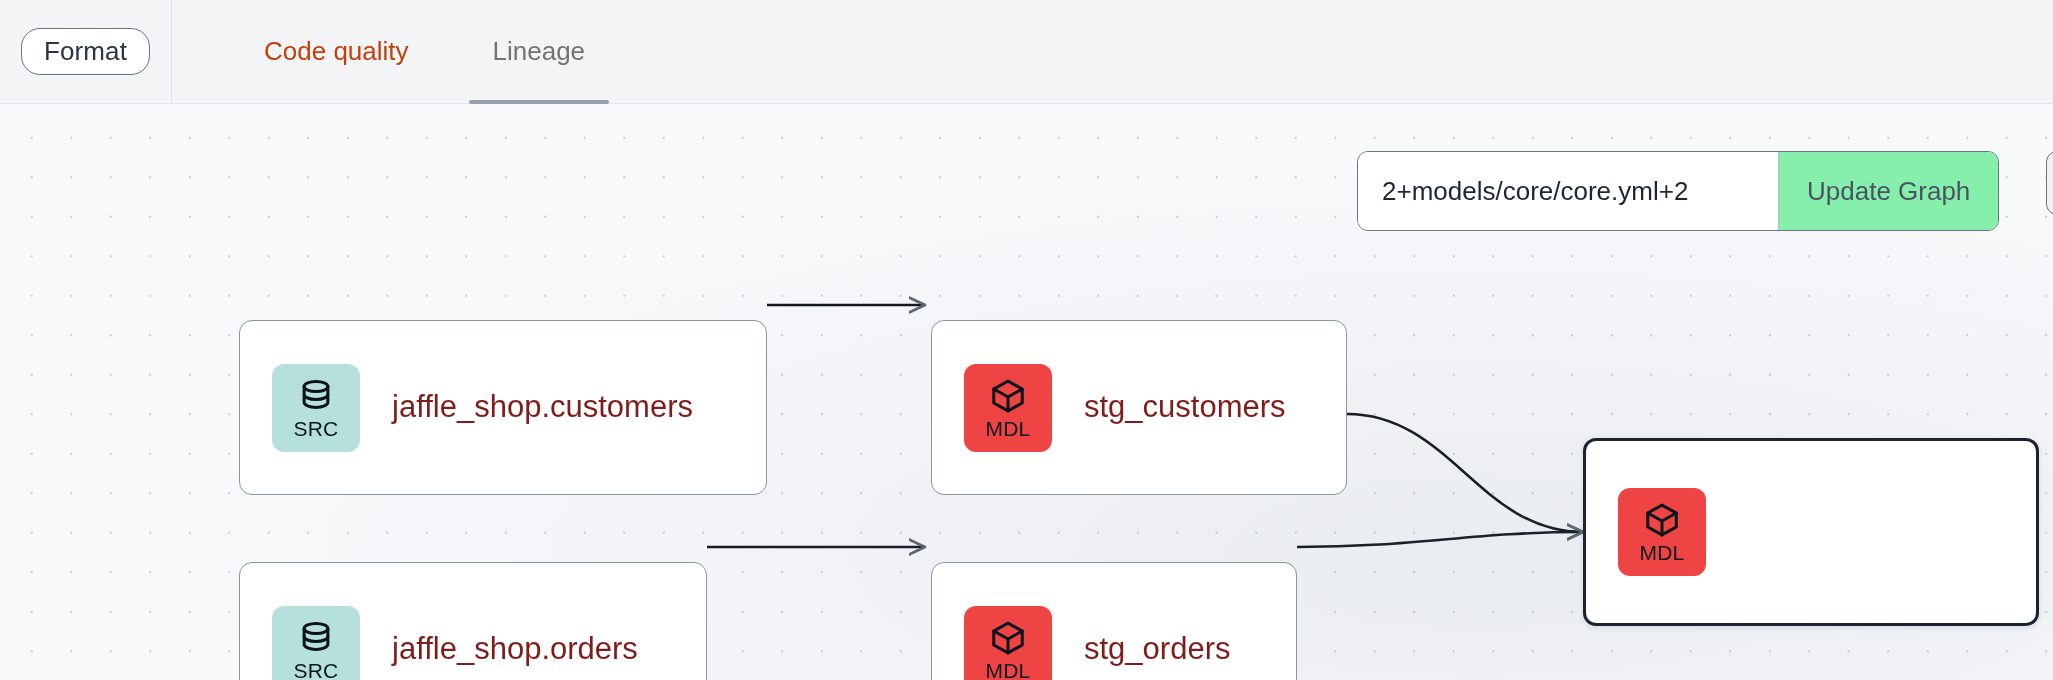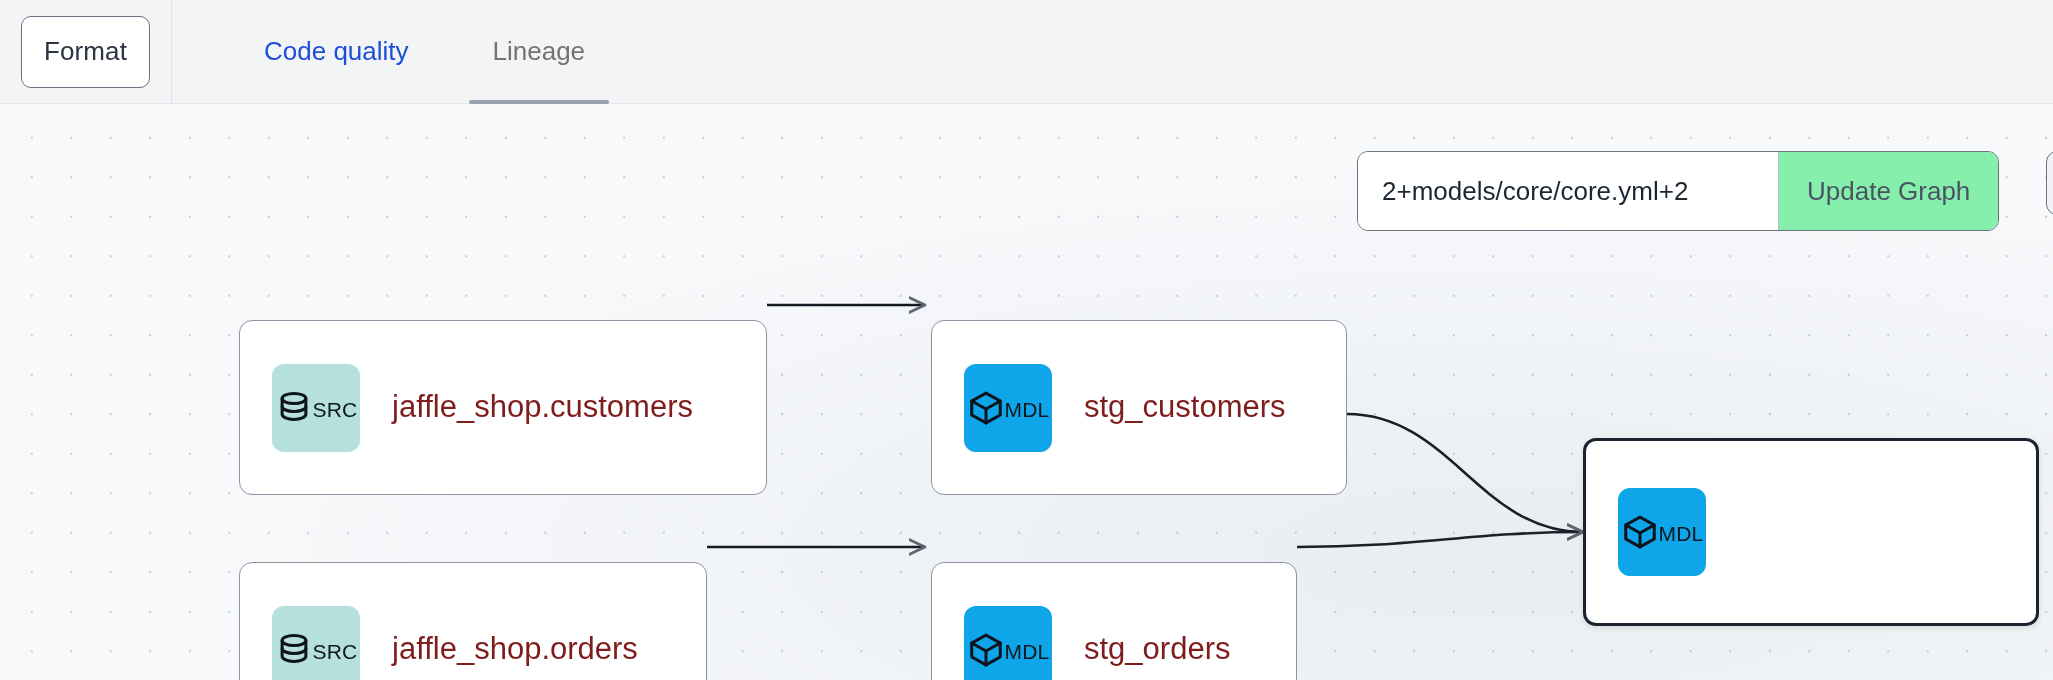--- a/index.html
+++ b/index.html
@@ -20,37 +20,37 @@
     display: flex; align-items: center;
   }
   .format-zone {
     width: 172px; height: 104px;
     display: flex; align-items: center; justify-content: center;
     border-right: 1px solid #dfe3e8;
   }
   .format-button {
     background: #ffffff;
     border: 1.6px solid #6b7280;
-    border-radius: 10px;
+    border-radius: 19px;
     padding: 0 22px;
-    height: 72px;
+    height: 47px;
     display: flex; align-items: center; justify-content: center;
     font-size: 26px;
     color: #2b3440;
     cursor: pointer;
     letter-spacing: .1px;
   }
   .tabs { display: flex; align-items: stretch; height: 104px; padding-left: 68px; }
   .tab {
     position: relative;
     display: flex; align-items: center;
     padding: 0 24px;
     margin-right: 36px;
     font-size: 26px;
-    color: #1d4ed8;
+    color: #c2410c;
     cursor: pointer;
   }
   .tab.active { color: #737373; }
   .tab.active::after {
     content: "";
     position: absolute;
     left: 0; right: 0; bottom: 0;
     height: 4px;
     background: #97a1af;
     border-radius: 2px;
@@ -86,26 +86,26 @@
     cursor: pointer;
     z-index: 2;
   }
   .node.selected {
     border: 3px solid #1b2230;
     box-shadow: 0 2px 6px rgba(20,28,45,.10);
   }
   .badge {
     width: 88px; height: 88px;
     border-radius: 12px;
-    display: flex; flex-direction: row;
+    display: flex; flex-direction: column;
     align-items: center; justify-content: center;
     flex: 0 0 auto;
   }
   .badge.src { background: #b5e0dd; }
-  .badge.mdl { background: #0ea5e9; }
+  .badge.mdl { background: #ef4444; }
   .badge svg { display: block; }
   .badge-text {
     font-size: 21px;
     color: #101720;
     line-height: 1;
     margin-top: 3px;
     letter-spacing: .2px;
   }
   .node-body { margin-left: 32px; display: flex; flex-direction: column; justify-content: center; }
   .node-title { font-size: 31px; color: #7f1d1d; line-height: 1.12; white-space: nowrap; }

